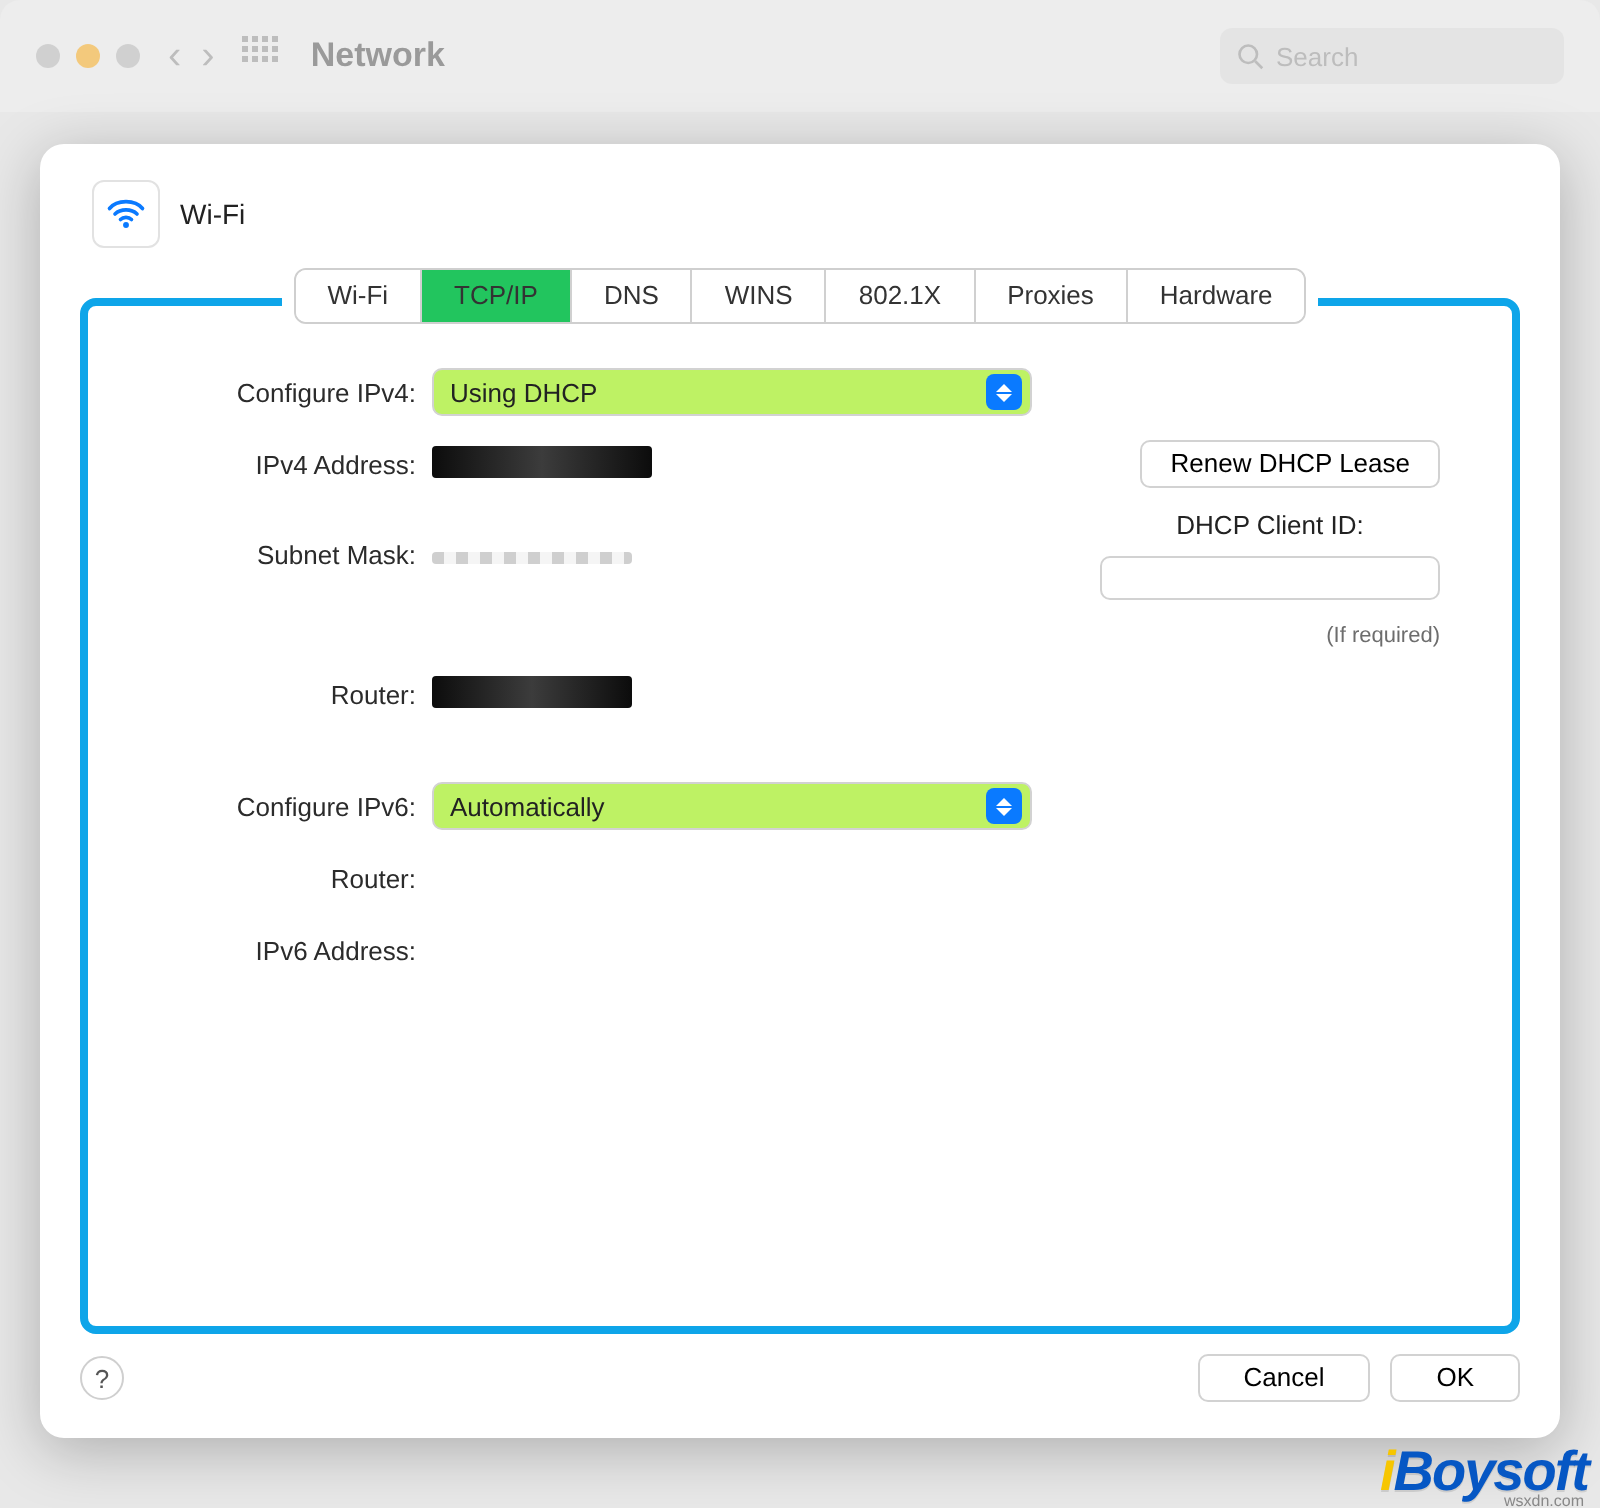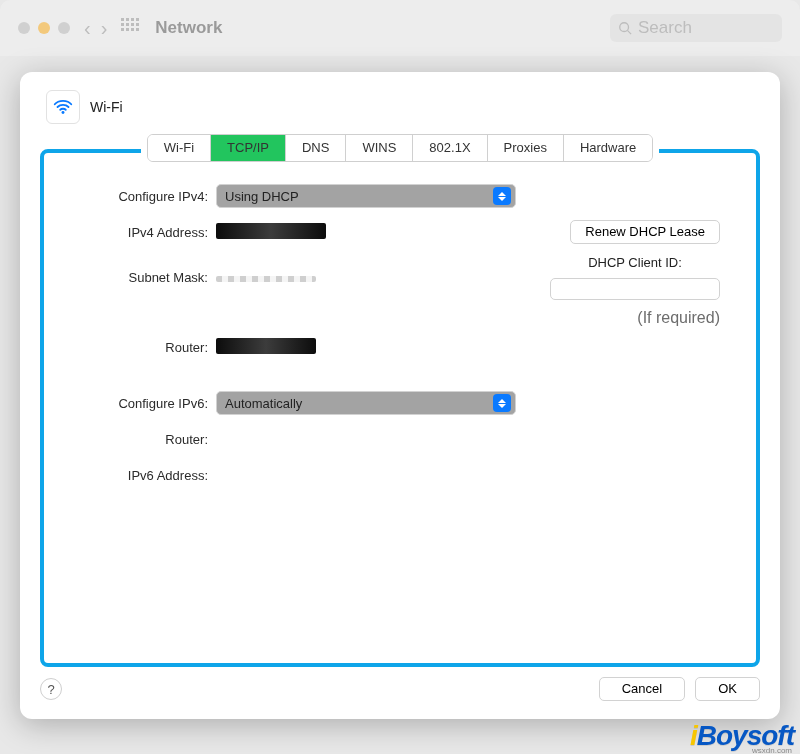--- a/index.html
+++ b/index.html
@@ -42,21 +42,21 @@
     margin-left: auto;
     background: #e2e2e2;
     border-radius: 6px;
     height: 28px;
     width: 172px;
     display: flex;
     align-items: center;
     padding: 0 8px;
     color: #9a9a9a;
     gap: 6px;
-    font-size: 17px;
+    font-size: 13px;
   }
   .search-box svg { width:14px; height:14px; fill:#9a9a9a; }
 
   
   .sheet {
     position: absolute;
     top: 72px; left: 20px; right: 20px; bottom: 35px;
     background: #fff;
     border-radius: 12px;
     box-shadow: 0 6px 30px rgba(0,0,0,0.25);
@@ -133,21 +133,21 @@
     color: #2b2b2b;
   }
   .value-col { flex: 0 0 300px; }
   .right-col { margin-left: auto; display:flex; flex-direction:column; align-items:flex-start; }
 
   .select {
     width: 300px;
     height: 24px;
     border: 1px solid #d2d2d2;
     border-radius: 5px;
-    background: #a3a3a3;
+    background: #bef264;
     display: flex;
     align-items: center;
     padding: 0 4px 0 8px;
     font-size: 13px;
     position: relative;
   }
   .select .stepper {
     margin-left: auto;
     width: 18px; height: 18px;
     background: #0a7aff;
@@ -182,21 +182,21 @@
   }
   .text-input {
     border:1px solid #d2d2d2;
     border-radius:5px;
     height:22px;
     width:170px;
     background:#fff;
     padding:0 6px;
     font-size:13px;
   }
-  .hint { font-size:16px; color:#6d6d6d; margin-top:2px; }
+  .hint { font-size:11px; color:#6d6d6d; margin-top:2px; }
 
   .section-gap { height: 20px; }
 
   .footer {
     display:flex;
     align-items:center;
     margin-top: 10px;
     gap: 10px;
   }
   .help-btn {

